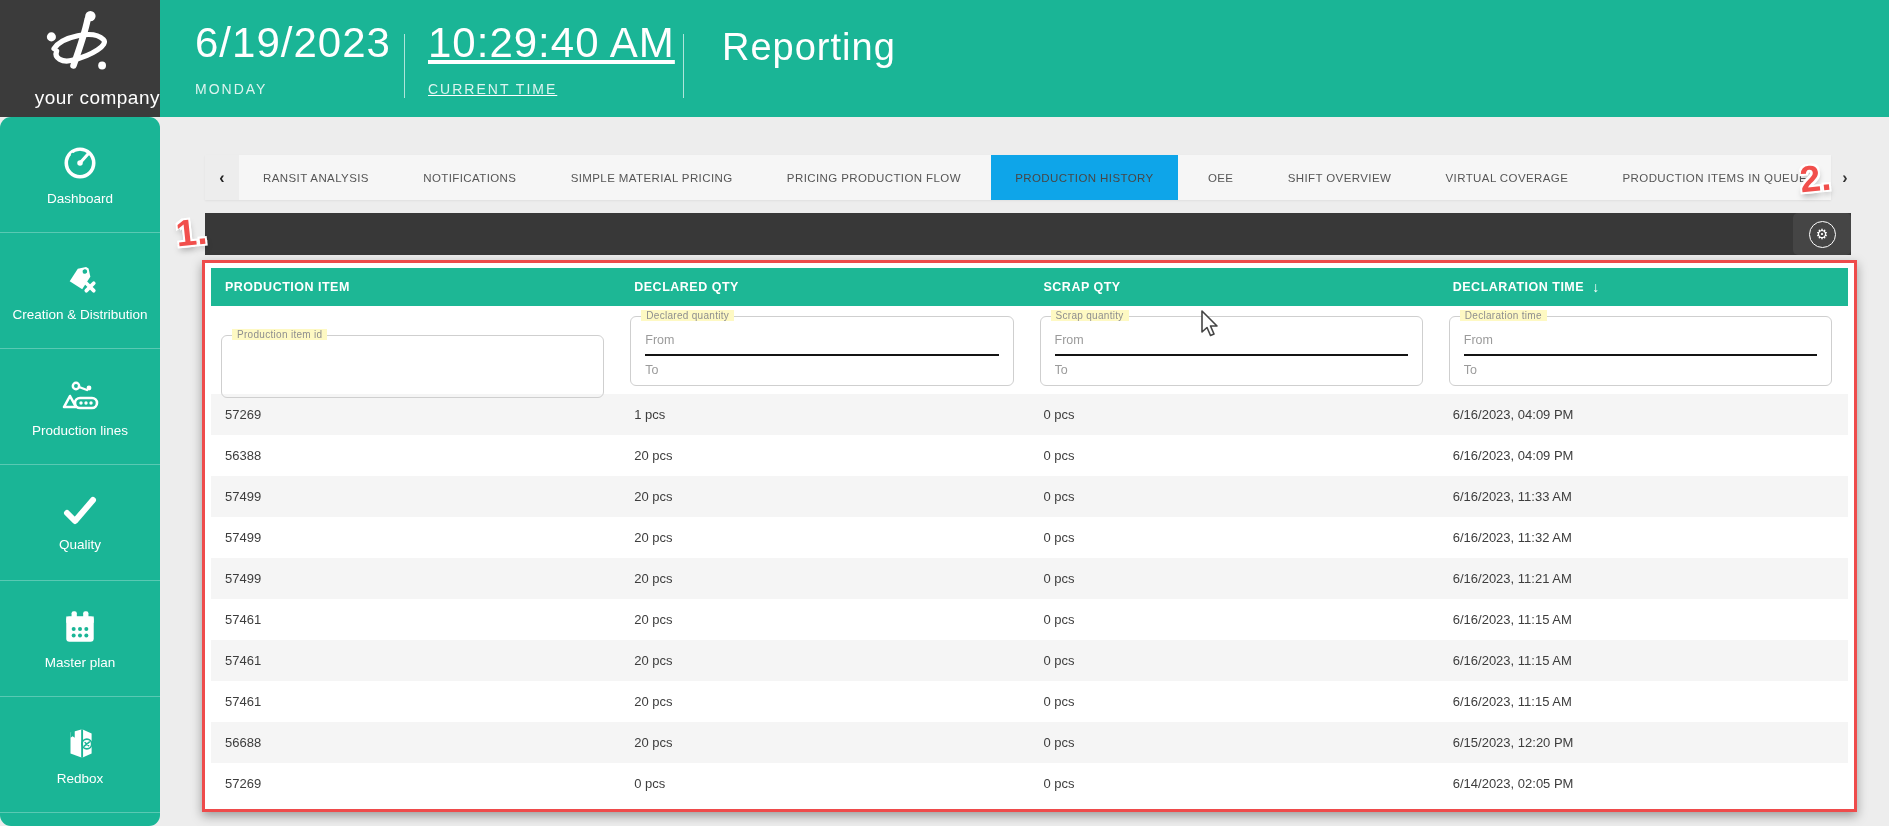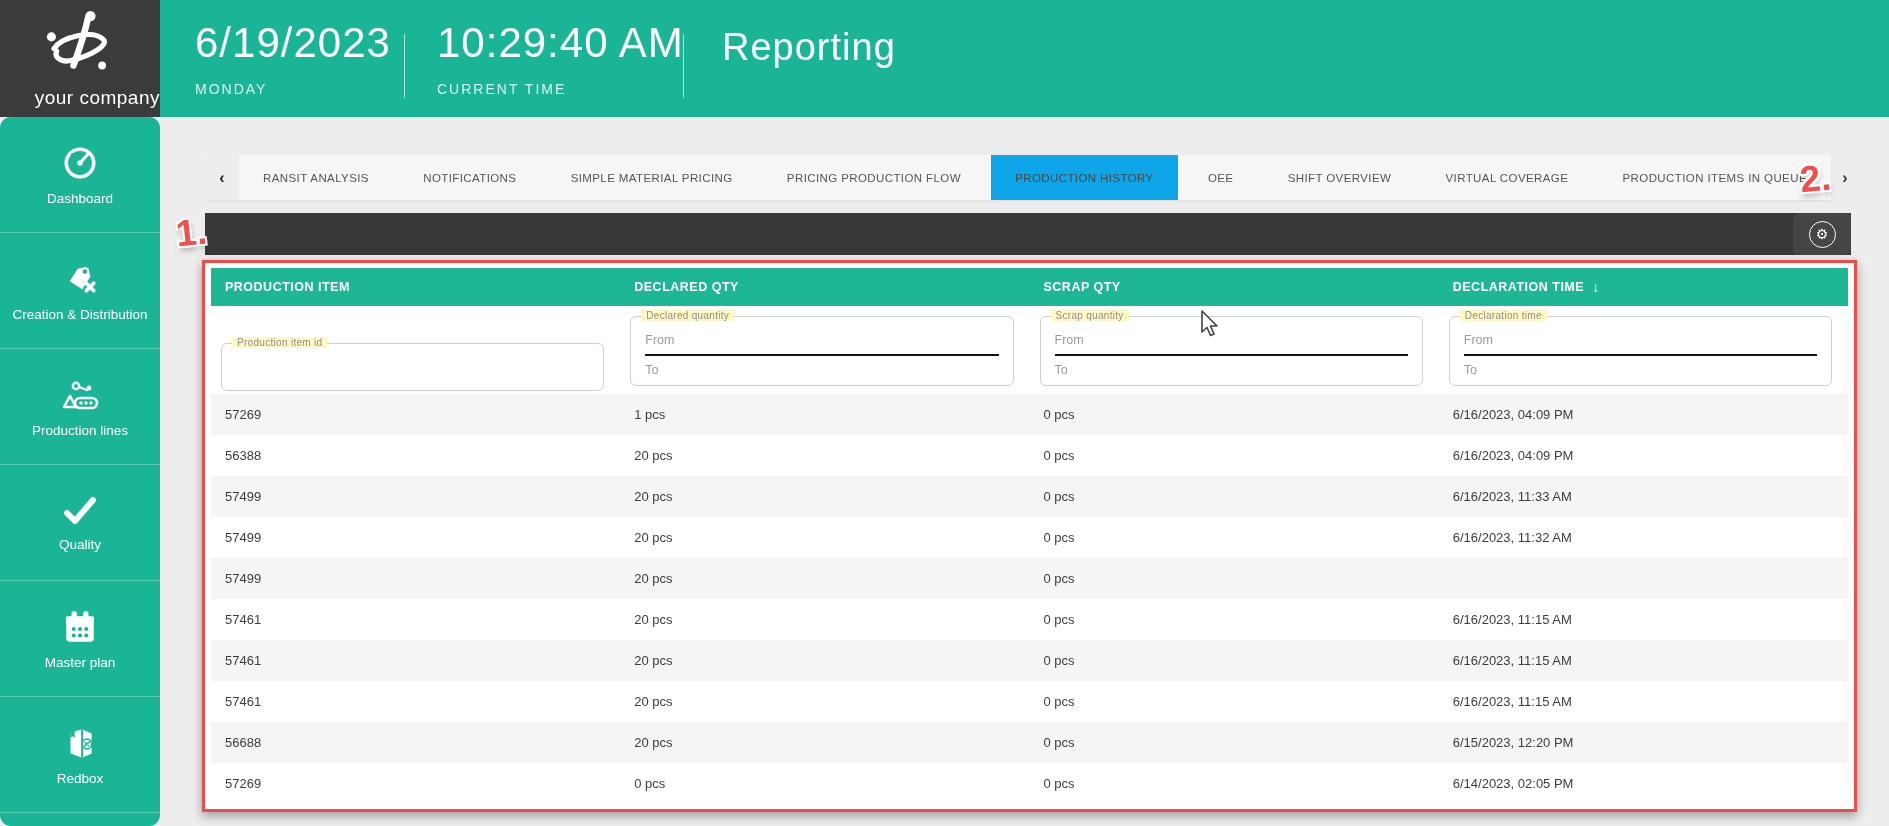--- a/index.html
+++ b/index.html
@@ -58,21 +58,21 @@
   .table-wrap { position:absolute; left:202px; top:260px; width:1655px; height:552px;
                 border:3px solid #ee4b4b; background:#fff; padding:5px 6px 2px;
                 box-shadow:0 4px 10px rgba(0,0,0,.35); }
   .thead { display:grid; grid-template-columns:25% 25% 25% 25%; background:#1db795; height:38px; }
   .th { display:flex; align-items:center; padding-left:14px; color:#fff; font-size:12.5px;
         font-weight:bold; letter-spacing:.5px; cursor:pointer; }
   .sort-arrow { margin-left:8px; font-size:14px; font-weight:bold; }
   .filters { display:grid; grid-template-columns:25% 25% 25% 25%; height:88px; background:#fff; }
   .fcell { position:relative; padding:10px 16px 0 10px; }
   .fbox { position:relative; border:1px solid #cfcfcf; border-radius:6px; height:70px; padding:14px 14px 0; }
-  .fbox.single { height:48px; margin-top:27px; }
+  .fbox.single { height:63px; margin-top:19px; }
   .fbox .notch { position:absolute; top:-7px; left:10px; background:#fef9c3; padding:0 5px;
                  font-size:10px; color:#8f8f8f; letter-spacing:.3px; }
   .fbox input { display:block; width:100%; border:none; outline:none; background:transparent;
                 font-size:12.5px; color:#6e6e6e; font-family:inherit; }
   .fbox input::placeholder { color:#9b9b9b; opacity:1; }
   .fbox .from { border-bottom:2px solid #141414; padding:2px 0 7px; }
   .fbox .to   { padding:7px 0 0; }
   .rows { }
   .trow { display:grid; grid-template-columns:25% 25% 25% 25%; height:41px; cursor:pointer; }
   .trow:nth-child(odd) { background:#f5f5f5; }
@@ -99,21 +99,21 @@
         <circle cx="47" cy="44" r="3" fill="#fff"></circle>
       </svg>
       <div class="logo-text">your company</div>
     </div>
 
     <div class="hblock" style="left:195px;">
       <div class="big">6/19/2023</div>
       <div class="sub">MONDAY</div>
     </div>
     <div class="hdiv" style="left:404px;"></div>
-    <div class="hblock" style="left:437px;">
+    <div class="hblock" style="left:428px;text-decoration:underline;">
       <div class="big">10:29:40 AM</div>
       <div class="sub">CURRENT TIME</div>
     </div>
     <div class="hdiv" style="left:683px;"></div>
     <div class="htitle">Reporting</div>
   </div>
 
   <div class="sidebar">
     <div class="side-item">
       <svg width="38" height="38" viewBox="0 0 36 36">
@@ -278,20 +278,21 @@
       <div class="trow">
         <div class="td">57499</div>
         <div class="td">20 pcs</div>
         <div class="td">0 pcs</div>
         <div class="td">6/16/2023, 11:32 AM</div>
       </div>
       <div class="trow">
         <div class="td">57499</div>
         <div class="td">20 pcs</div>
         <div class="td">0 pcs</div>
+        <div class="td">6/16/2023, 11:21 AM</div>
       </div>
       <div class="trow">
         <div class="td">57461</div>
         <div class="td">20 pcs</div>
         <div class="td">0 pcs</div>
         <div class="td">6/16/2023, 11:15 AM</div>
       </div>
       <div class="trow">
         <div class="td">57461</div>
         <div class="td">20 pcs</div>

